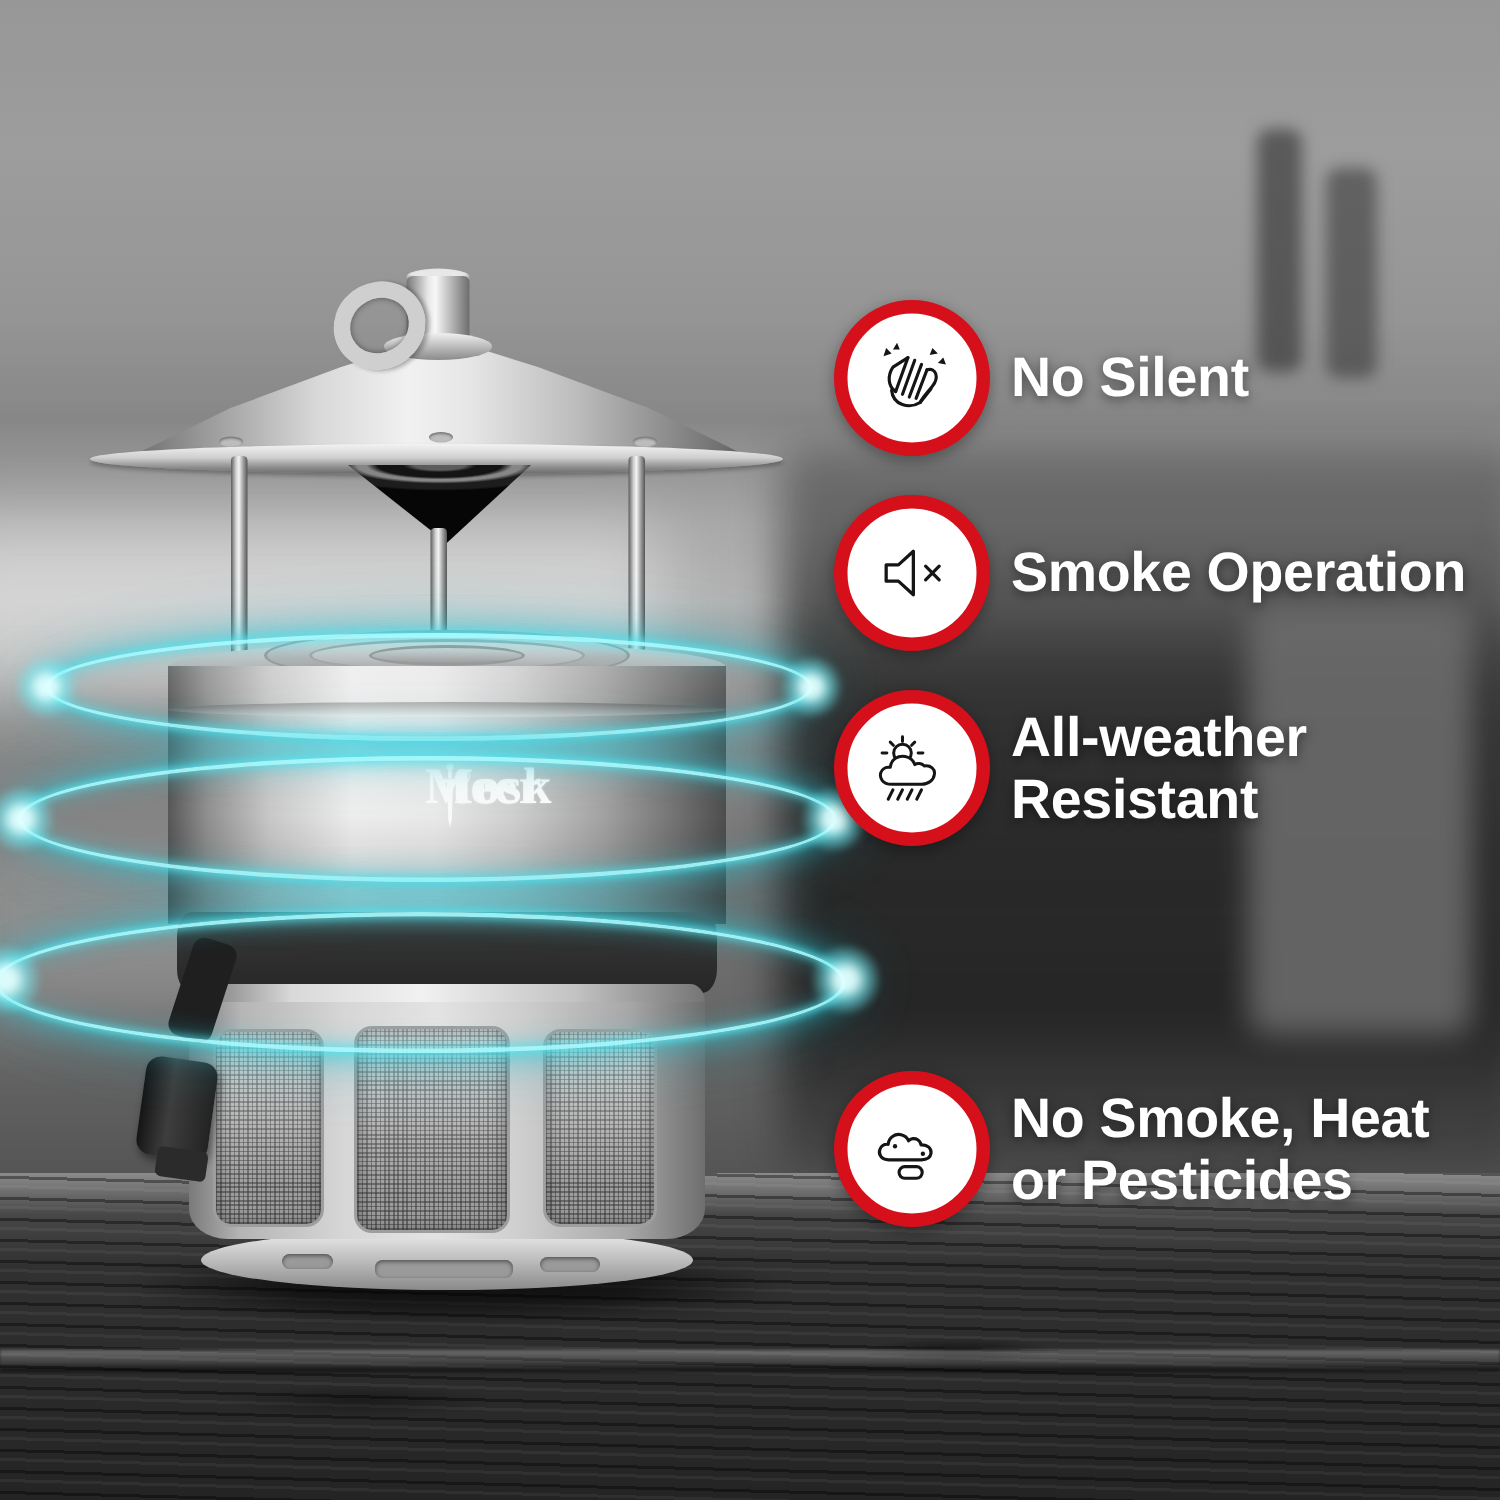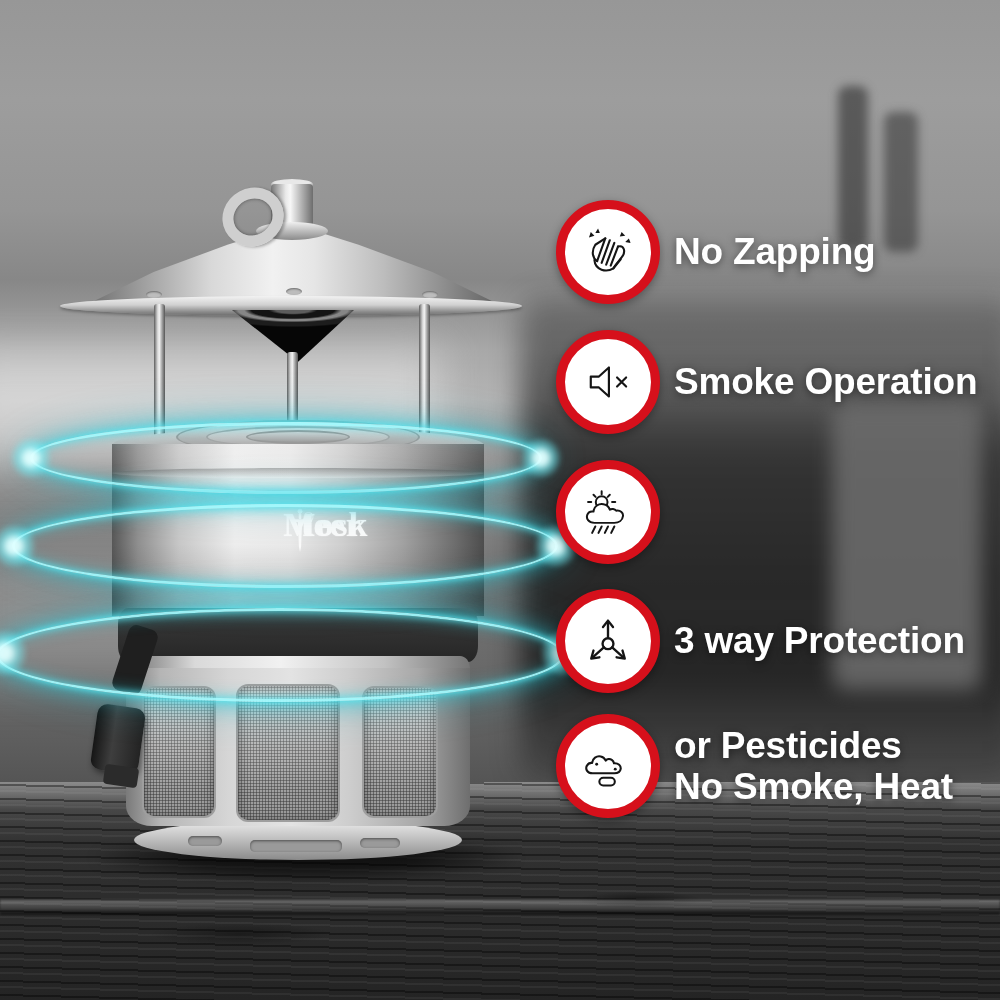--- a/index.html
+++ b/index.html
@@ -217,21 +217,21 @@
         <path d="M43 26 C50 24 52 32 47 38 C44 42 40 46 38 50"></path>
         <g fill="#151515" stroke="none">
           <polygon points="13,10 17,14 11,16"></polygon>
           <polygon points="21,6 23,11 18,11"></polygon>
           <polygon points="47,10 51,14 45,15"></polygon>
           <polygon points="55,17 57,22 51,21"></polygon>
         </g>
       </svg>
     </div>
     <div class="feature-label">
-      <span>No Zapping</span>
+      <span>No Silent</span>
 
     </div>
   </div>
 
   <div class="feature-row f2">
     <div class="badge">
       <svg width="58" height="58" viewBox="0 0 64 64" fill="none" stroke="#151515" stroke-width="2.4" stroke-linecap="round" stroke-linejoin="round">
         <path d="M13 26 L22 26 L33 16 L33 48 L22 38 L13 38 Z"></path>
         <path d="M42 27 L52 37 M52 27 L42 37"></path>
       </svg>
@@ -244,48 +244,35 @@
 
   <div class="feature-row f3">
     <div class="badge">
       <svg width="58" height="58" viewBox="0 0 64 64" fill="none" stroke="#151515" stroke-width="2.2" stroke-linecap="round" stroke-linejoin="round">
         <circle cx="25" cy="21" r="6.5"></circle>
         <path d="M25 9 L25 12.5 M13.5 21 L10 21 M16 13 L18.3 15.3 M34 13 L31.7 15.3 M40 21 L36.5 21"></path>
         <path fill="#ffffff" d="M17 44 C10 44 8 39 9 35.5 C10 32.5 13 31 16 31.5 C16.5 25.5 22 22.5 27 23.5 C30.5 24.2 33 26.5 34 29.5 C36 28 39.5 28.5 41 30.5 C46 29.8 49 33 48.5 36.5 C48 41 44 44 39 44 Z"></path>
         <path d="M18 48 L14.5 55 M25 48 L21.5 55 M32 48 L28.5 55 M39 48 L35.5 55"></path>
       </svg>
     </div>
-  </div>
-
-  <div class="feature-row f4">
-    <div class="badge">
-      <svg width="58" height="58" viewBox="0 0 64 64" fill="none" stroke="#151515" stroke-width="2.6" stroke-linecap="round" stroke-linejoin="round">
-        <circle cx="32" cy="35" r="6"></circle>
-        <path d="M32 28.5 L32 11"></path>
-          <path d="M26.5 16.5 L32 9.5 L37.5 16.5"></path>
-        <path d="M27.4 39 L14.5 50.5"></path>
-          <path d="M16 42.5 L13.5 51.5 L22.5 50"></path>
-        <path d="M36.6 39 L49.5 50.5"></path>
-          <path d="M48 42.5 L50.5 51.5 L41.5 50"></path>
-      </svg>
-    </div>
-    <div class="feature-label">
-      <span>3 way Protection</span>
-
-    </div>
-  </div>
+    <div class="feature-label">
+      <span>All-weather</span>
+      <span>Resistant</span>
+    </div>
+  </div>
+
 
   <div class="feature-row f5">
     <div class="badge">
       <svg width="58" height="58" viewBox="0 0 64 64" fill="none" stroke="#151515" stroke-width="2.3" stroke-linecap="round" stroke-linejoin="round">
         <path d="M15 40 C9 40 7 35.5 8.5 32 C9.6 29.5 12 28.3 14.5 28.6 C14.8 23.5 19.5 20.5 24 21.5 C26.5 22 28.5 23.8 29.5 26 C31 24.2 34 23.8 36.2 25.2 C37.5 26 38.4 27.4 38.6 29 C43.5 28.6 46.5 31.8 46 35.2 C45.5 38.5 42.5 40 39 40 Z"></path>
         <circle cx="19.5" cy="30" r="1.6" fill="#151515" stroke="none"></circle>
         <circle cx="40" cy="35.5" r="1.6" fill="#151515" stroke="none"></circle>
         <rect x="22.5" y="45" width="17" height="8.5" rx="4.2"></rect>
       </svg>
     </div>
     <div class="feature-label">
+      <span>No Smoke, Heat</span>
       <span>or Pesticides</span>
-      <span>No Smoke, Heat</span>
     </div>
   </div>
 
 </div>
 
 </body></html>

